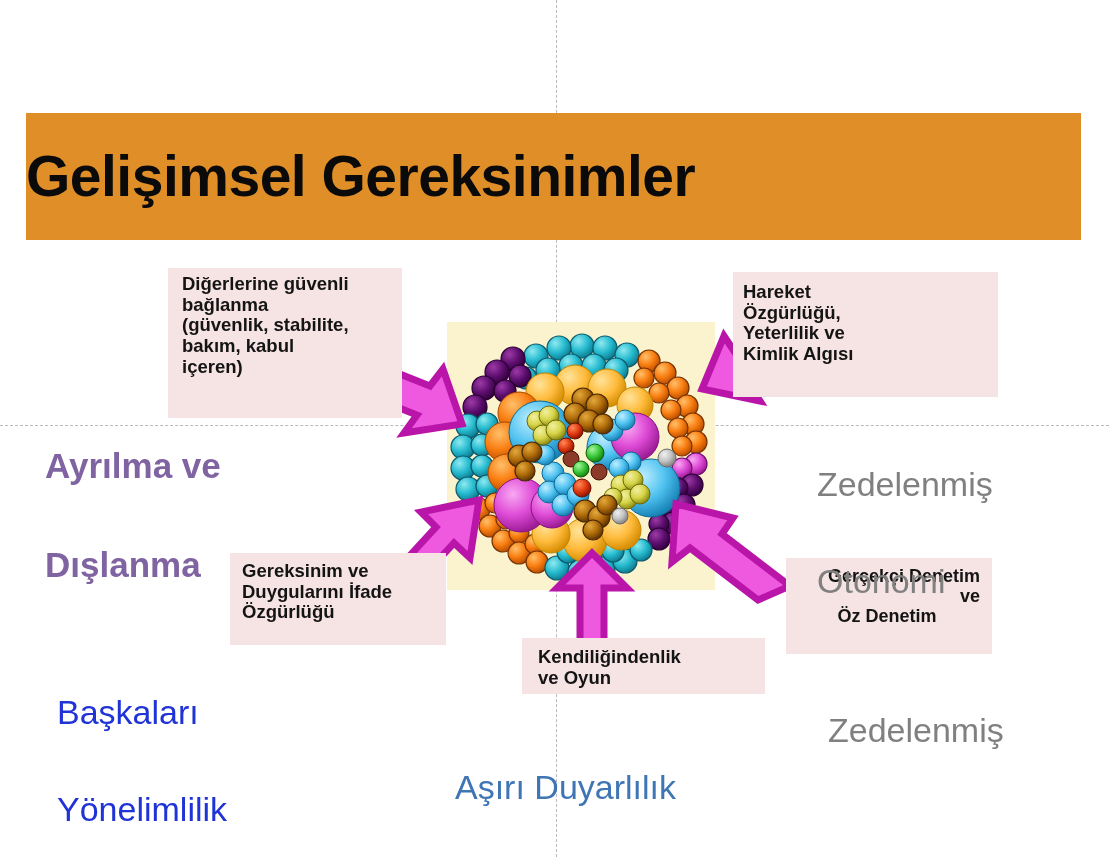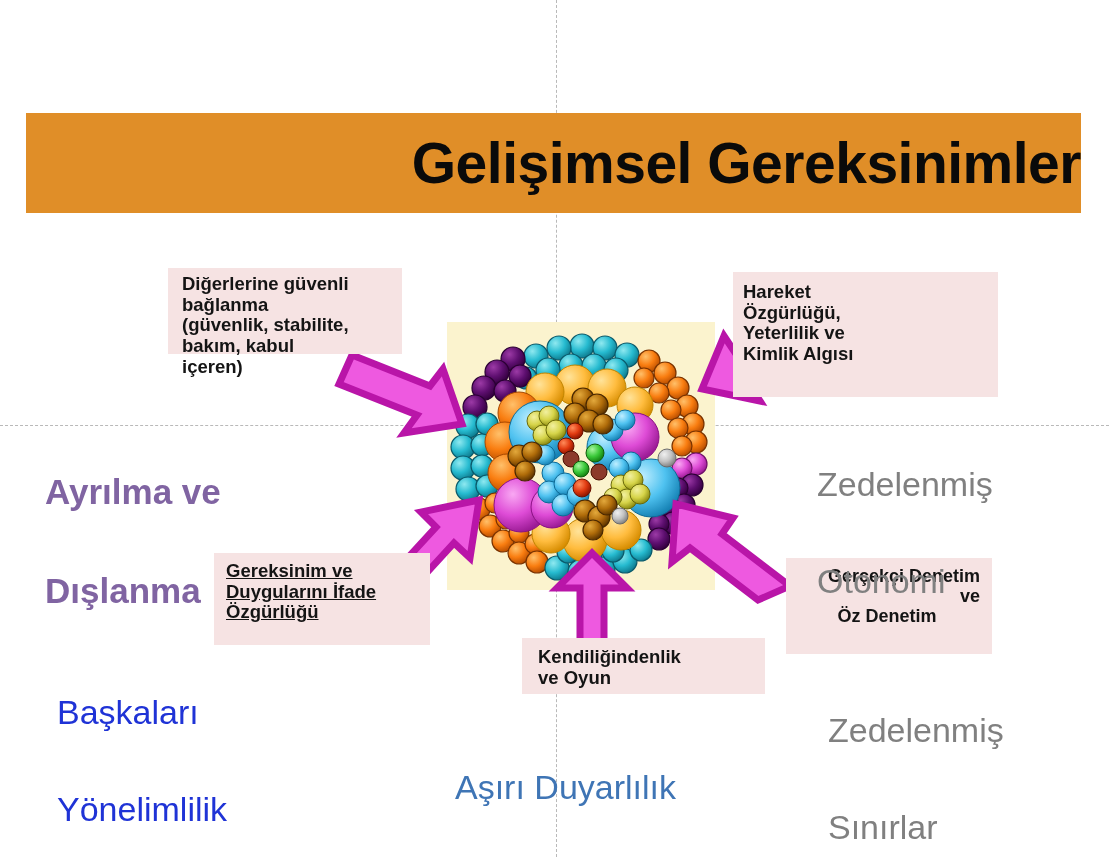--- a/index.html
+++ b/index.html
@@ -32,25 +32,25 @@
     height: 0;
     border-top: 1px dashed #b9b9b9;
   }
 
   
   .title-banner {
     position: absolute;
     left: 26px;
     top: 113px;
     width: 1055px;
-    height: 100px;
+    height: 127px;
     background: #E08E28;
     display: flex;
     align-items: center;
-    justify-content: flex-end;
+    justify-content: flex-start;
   }
   .title-text {
     font-size: 57px;
     font-weight: bold;
     color: #0a0a0a;
     letter-spacing: -0.5px;
     white-space: nowrap;
     line-height: 1;
   }
 
@@ -75,35 +75,34 @@
   
   .callout {
     position: absolute;
     background: #F6E3E3;
     color: #141414;
     font-weight: bold;
     line-height: 1.12;
     box-sizing: border-box;
   }
   .callout.c-tl {
-    left: 168px; top: 268px; width: 234px; height: 86px;
+    left: 168px; top: 268px; width: 234px; height: 150px;
     padding: 6px 8px 4px 14px;
     font-size: 18.5px;
   }
   .callout.c-tr {
     left: 733px; top: 272px; width: 265px; height: 125px;
     padding: 10px 14px 4px 10px;
     font-size: 18.5px;
     text-align: left;
   }
   .callout.c-bl {
-    left: 214px; top: 553px; width: 216px; height: 92px;
+    left: 230px; top: 553px; width: 216px; height: 92px;
     padding: 8px 8px 4px 12px;
     font-size: 18.5px;
-    text-decoration: underline;
   }
   .callout.c-bc {
     left: 522px; top: 638px; width: 243px; height: 56px;
     padding: 9px 8px 4px 16px;
     font-size: 18.5px;
   }
   .callout.c-br {
     left: 786px; top: 558px; width: 206px; height: 96px;
     padding: 8px 12px 4px 8px;
     font-size: 18px;
@@ -114,21 +113,21 @@
 
   
   .domain-label {
     position: absolute;
     line-height: 1.42;
     white-space: pre-line;
   }
   .domain-label .ln { display: block; }
 
   .dl-ayrilma {
-    left: 45px; top: 417px;
+    left: 45px; top: 391px;
     font-size: 35px;
     font-weight: bold;
     color: #8064A2;
   }
   .dl-otonomi {
     left: 817px; top: 412px;
     font-size: 34px;
     color: #808080;
   }
   .dl-baskalari {
@@ -459,14 +458,13 @@
   <span class="ln">Yönelimlilik</span>
 </div>
 
 <div class="domain-label dl-duyarlilik">
   <span class="ln">Aşırı Duyarlılık</span>
   
 </div>
 
 <div class="domain-label dl-sinirlar">
   <span class="ln">Zedelenmiş</span>
-  <span class="ln">Sınırlar</span>
 </div>
 
 </body></html>

